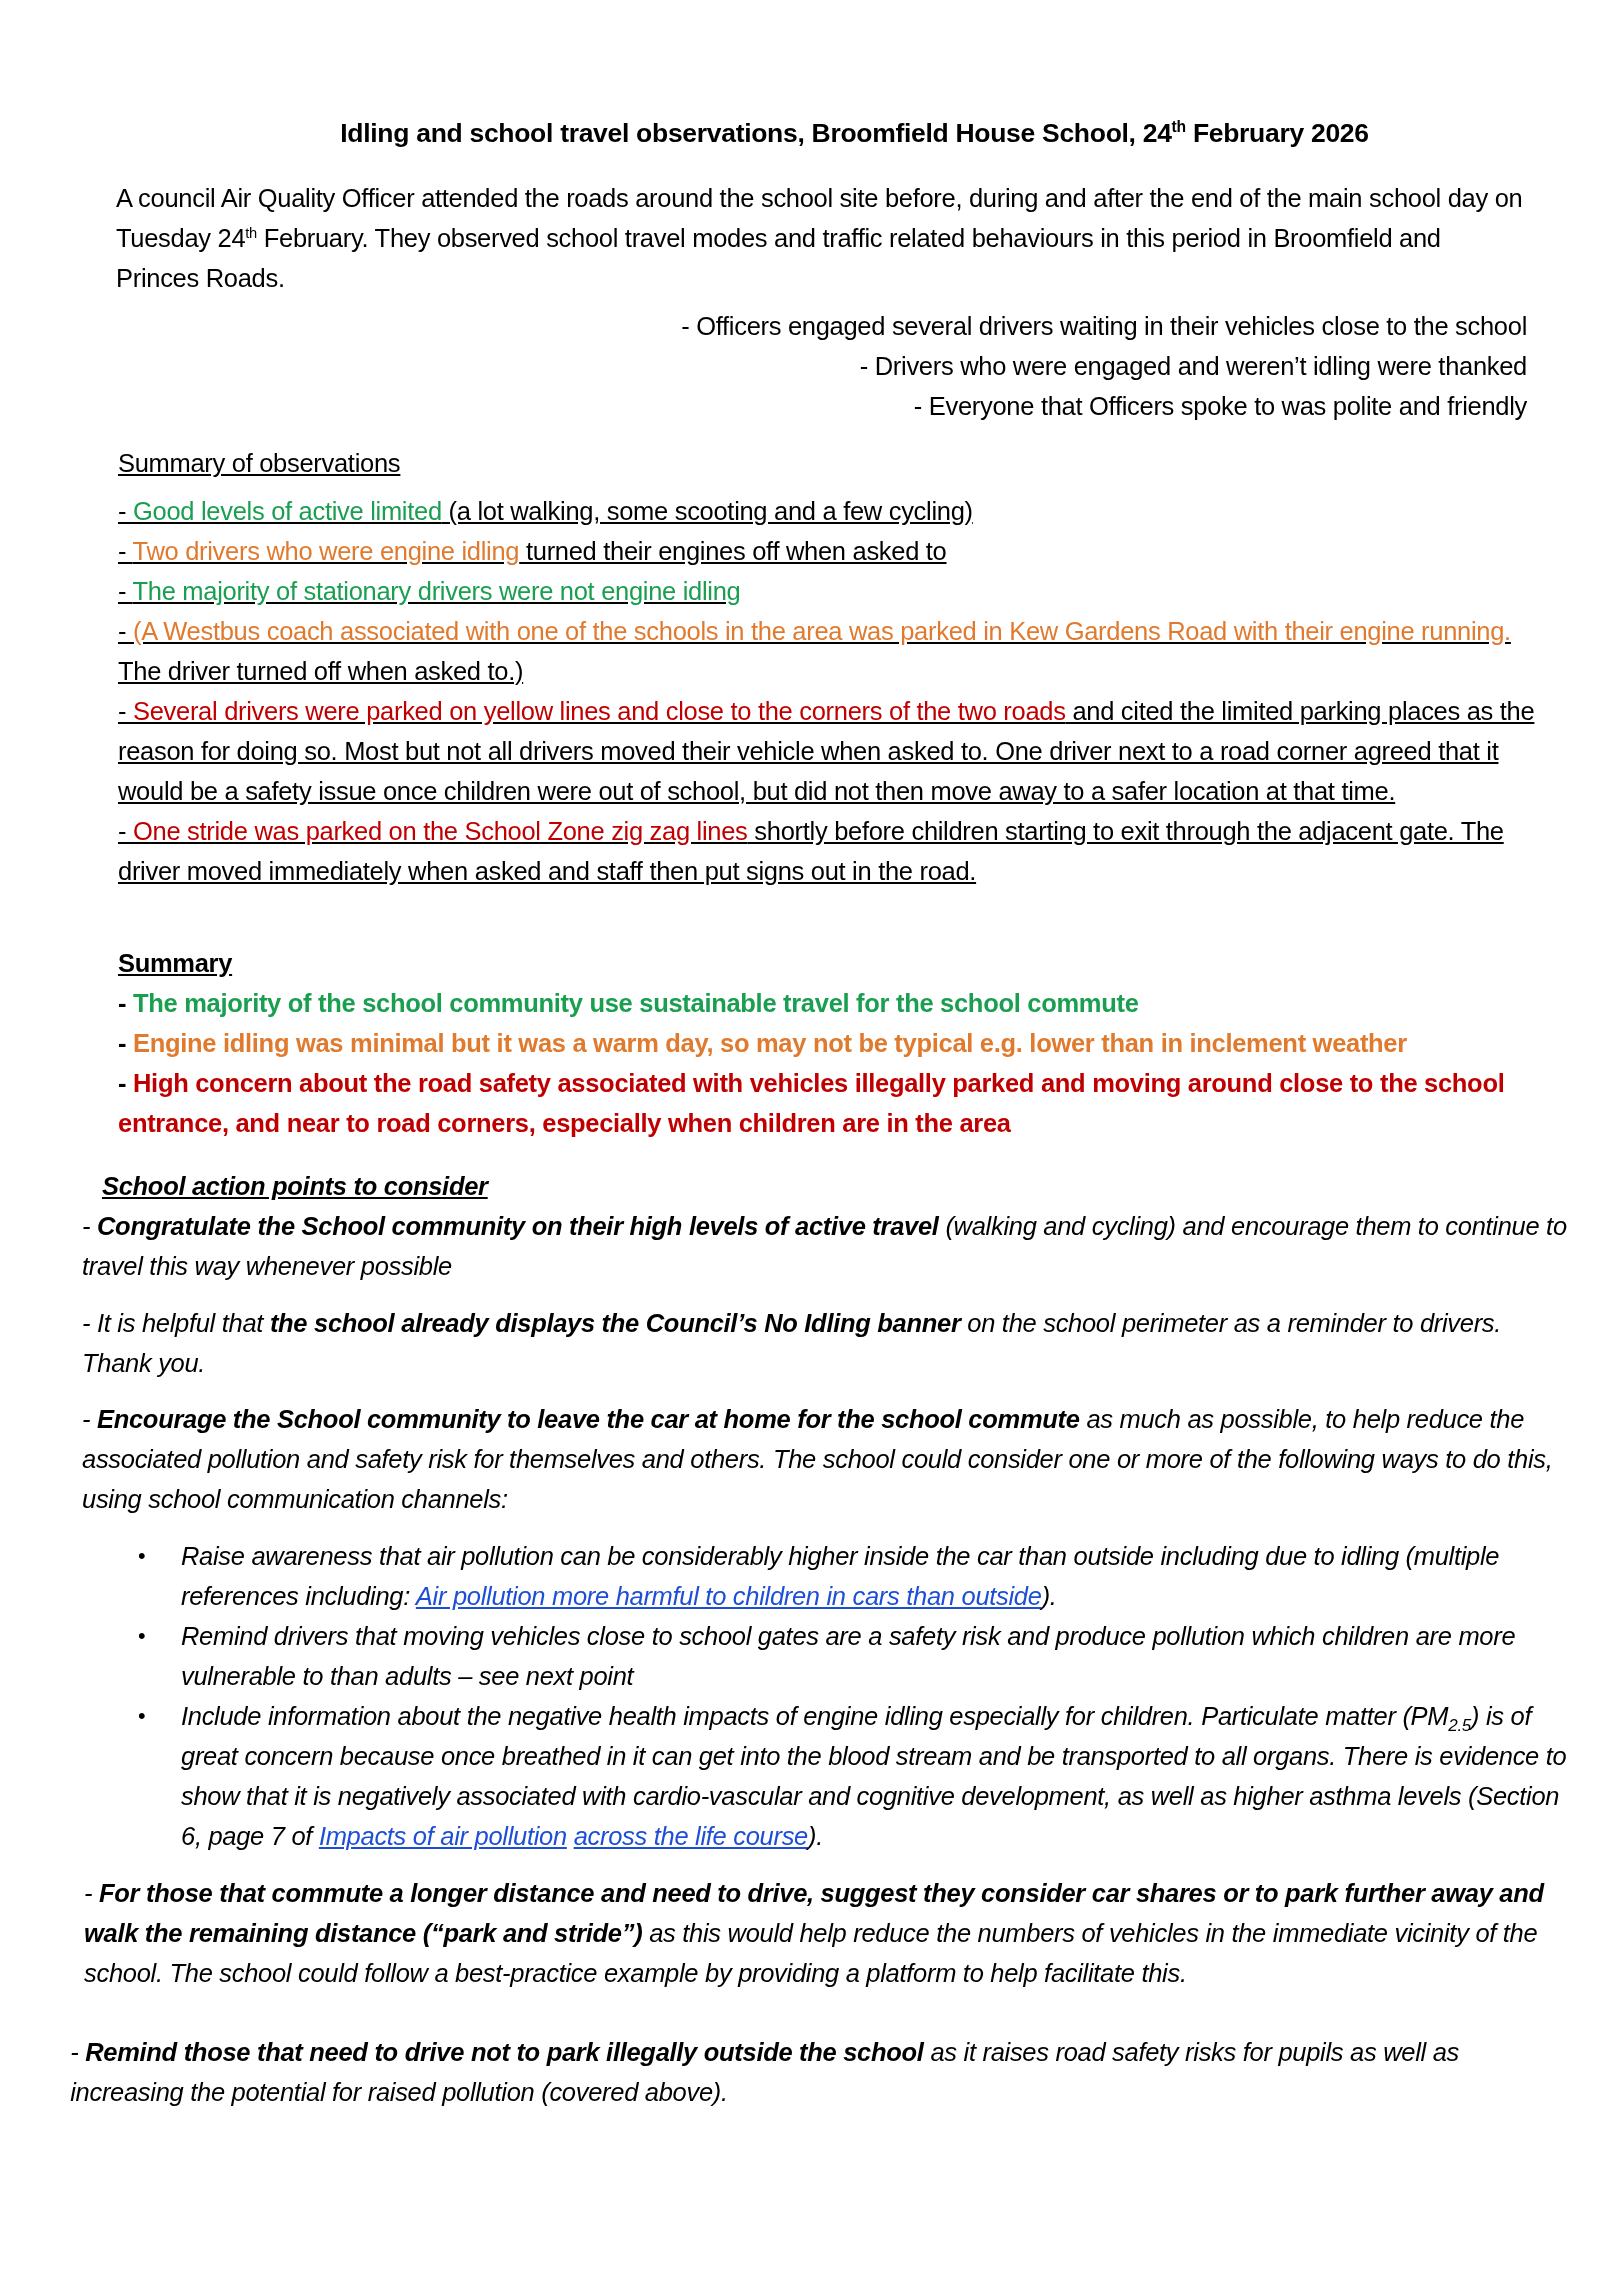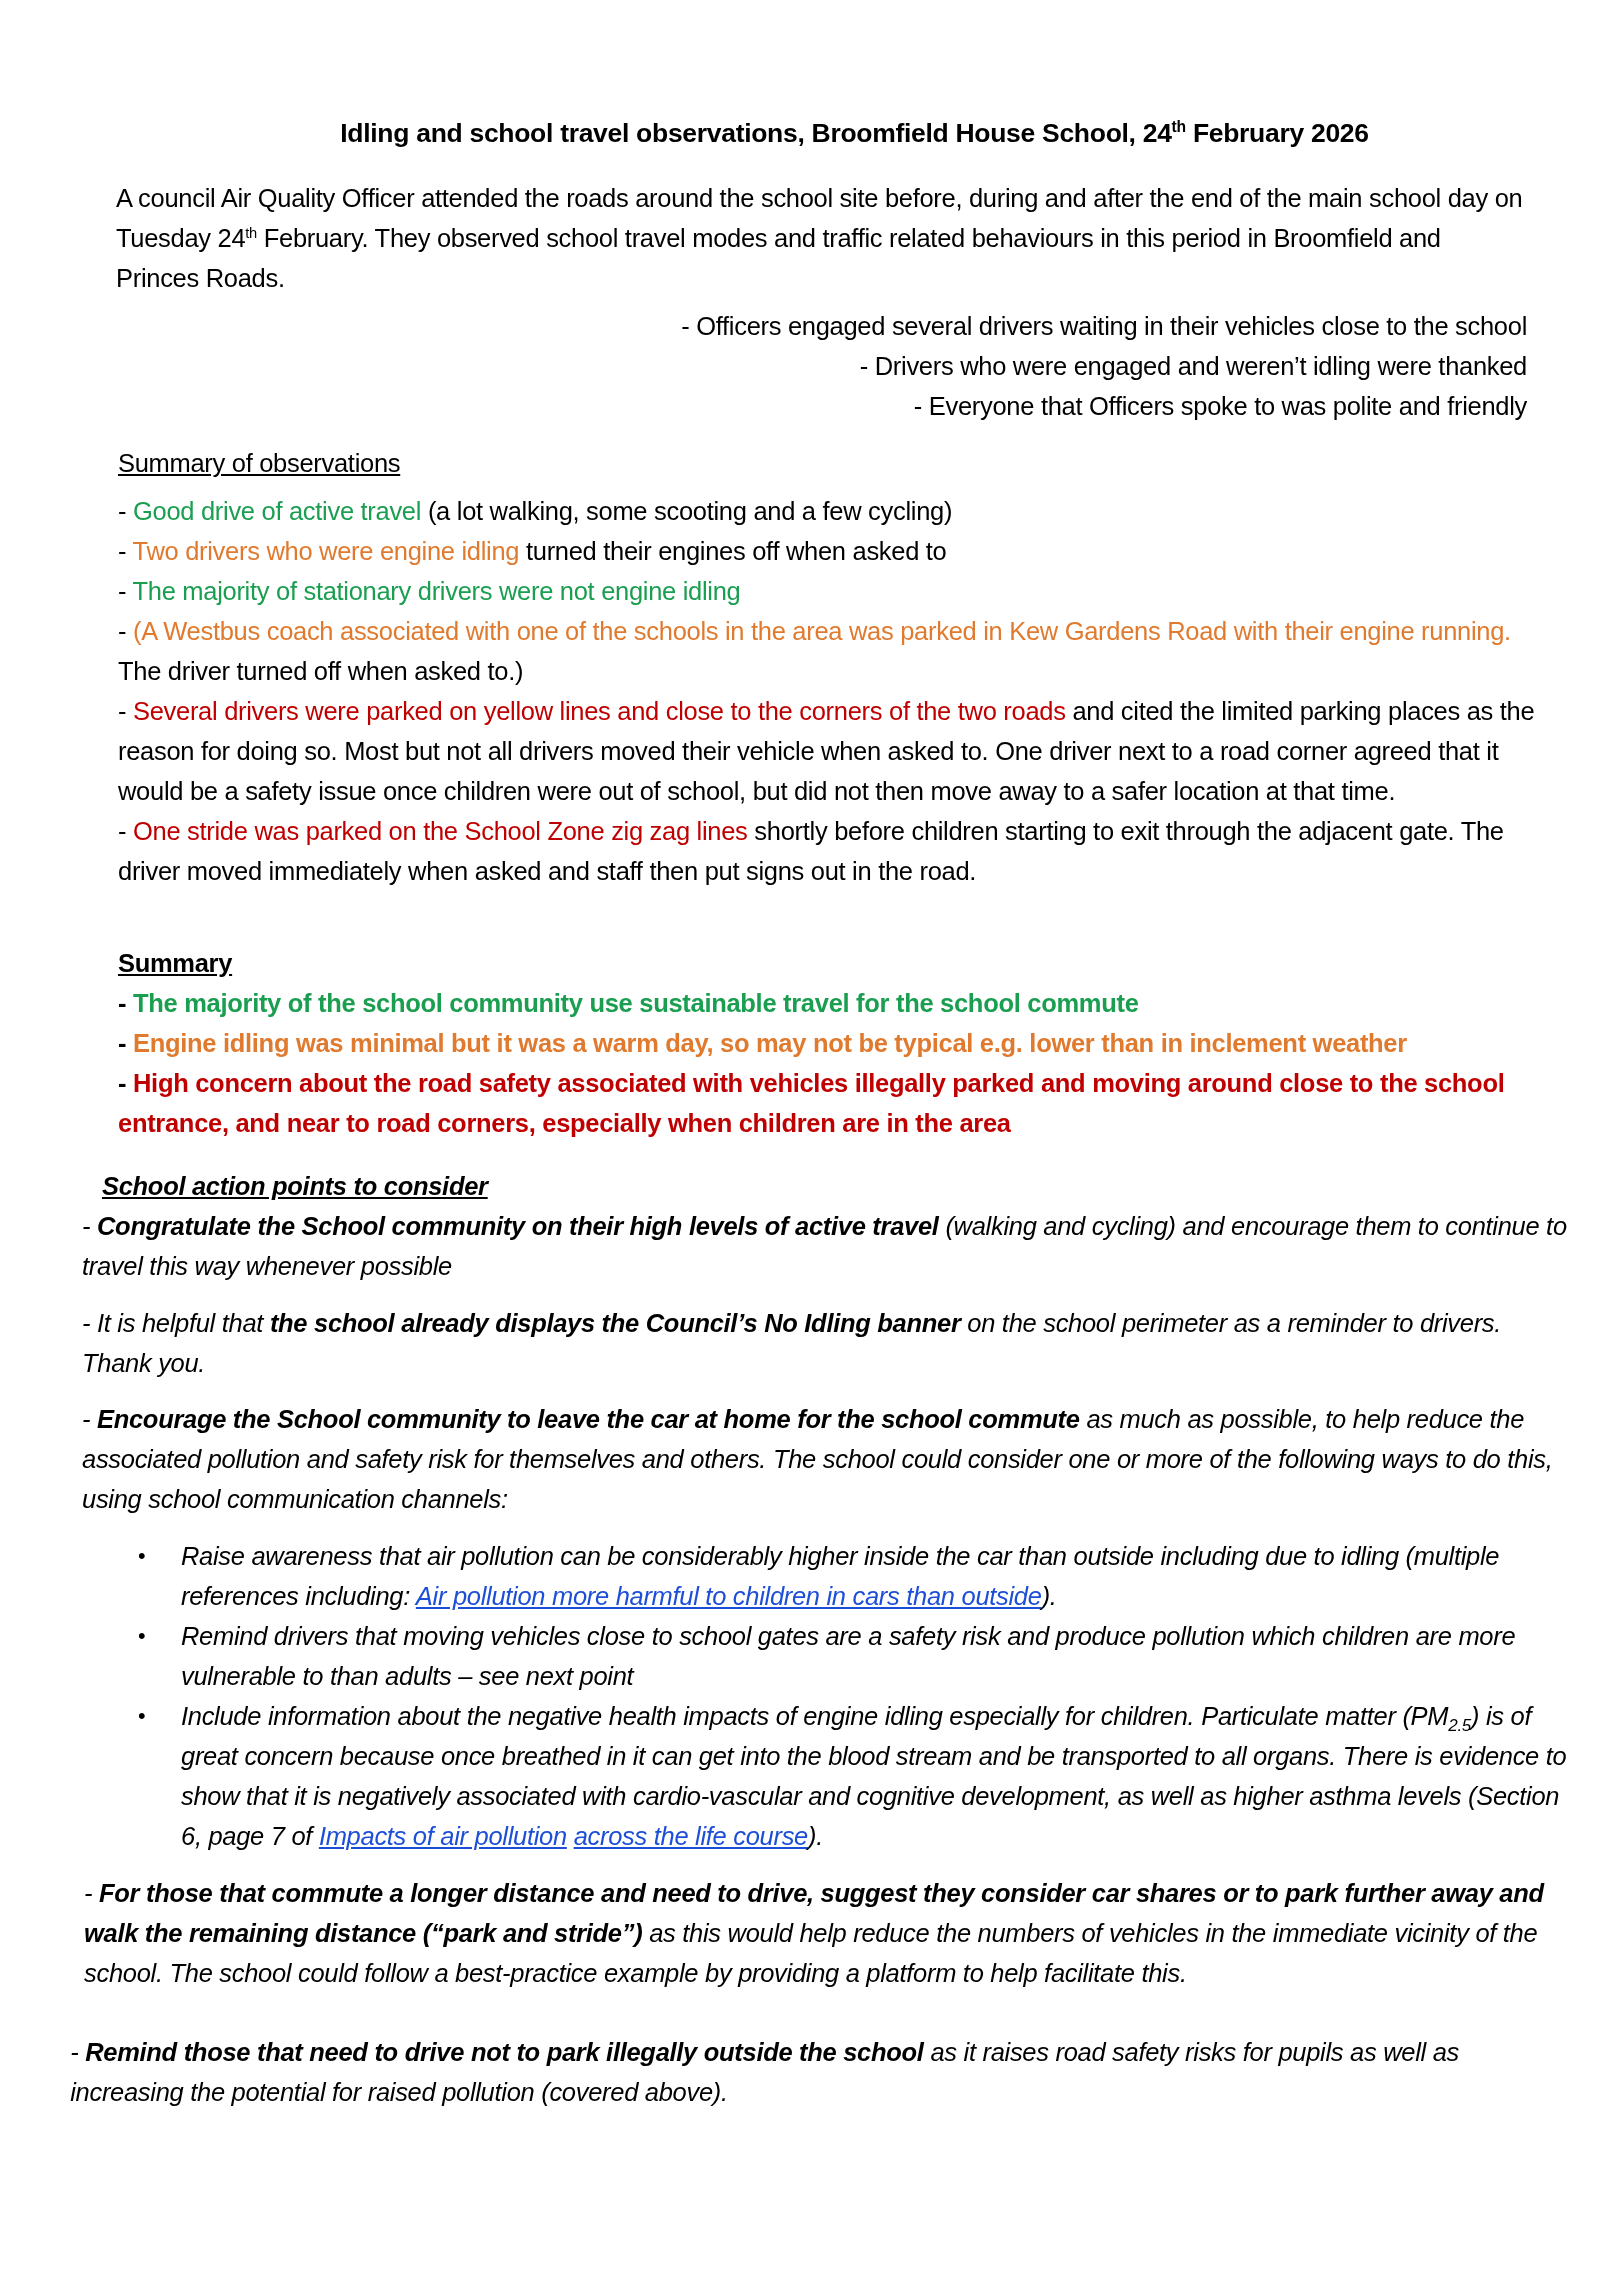--- a/index.html
+++ b/index.html
@@ -44,23 +44,23 @@
   <div class="blk txt" style="left:116px; top:178px; width:1411px;">
     <span>A council Air Quality Officer attended the roads around the school site before, during and after the end of the main school day on Tuesday 24</span><sup>th</sup><span> February. They observed school travel modes and traffic related behaviours in this period in Broomfield and Princes Roads.</span>
   </div>
 
   <div class="blk txt" style="left:116px; top:306px; width:1411px;text-align:right;">
     <p>- Officers engaged several drivers waiting in their vehicles close to the school</p>
     <p>- Drivers who were engaged and weren’t idling were thanked</p>
     <p>- Everyone that Officers spoke to was polite and friendly</p>
   </div>
 
-  <div class="blk txt" style="left:118px; top:443px; width:1421px;">
+  <div class="blk txt" style="left:118px; top:443px; width:1421px;text-decoration:underline;">
     <p class="u">Summary of observations</p>
-    <p style="margin-top:7.8px;"><span>- </span><span class="green">Good drive of active travel</span><span> (a lot walking, some scooting and a few cycling)</span></p>
+    <p style="margin-top:7.8px;"><span>- </span><span class="green">Good levels of active limited</span><span> (a lot walking, some scooting and a few cycling)</span></p>
     <p><span>- </span><span class="orange">Two drivers who were engine idling</span><span> turned their engines off when asked to</span></p>
     <p><span>- </span><span class="green">The majority of stationary drivers were not engine idling</span><span></span></p>
     <p><span>- </span><span class="orange">(A Westbus coach associated with one of the schools in the area was parked in Kew Gardens Road with their engine running.</span><span> The driver turned off when asked to.)</span></p>
     <p><span>- </span><span class="red">Several drivers were parked on yellow lines and close to the corners of the two roads</span><span> and cited the limited parking places as the reason for doing so. Most but not all drivers moved their vehicle when asked to. One driver next to a road corner agreed that it would be a safety issue once children were out of school, but did not then move away to a safer location at that time.</span></p>
     <p><span>- </span><span class="red">One stride was parked on the School Zone zig zag lines</span><span> shortly before children starting to exit through the adjacent gate. The driver moved immediately when asked and staff then put signs out in the road.</span></p>
   </div>
 
   <div class="blk txt b" style="left:118px; top:943px; width:1411px;">
     <p class="u">Summary</p>
     <p><span>- </span><span class="green">The majority of the school community use sustainable travel for the school commute</span></p>

